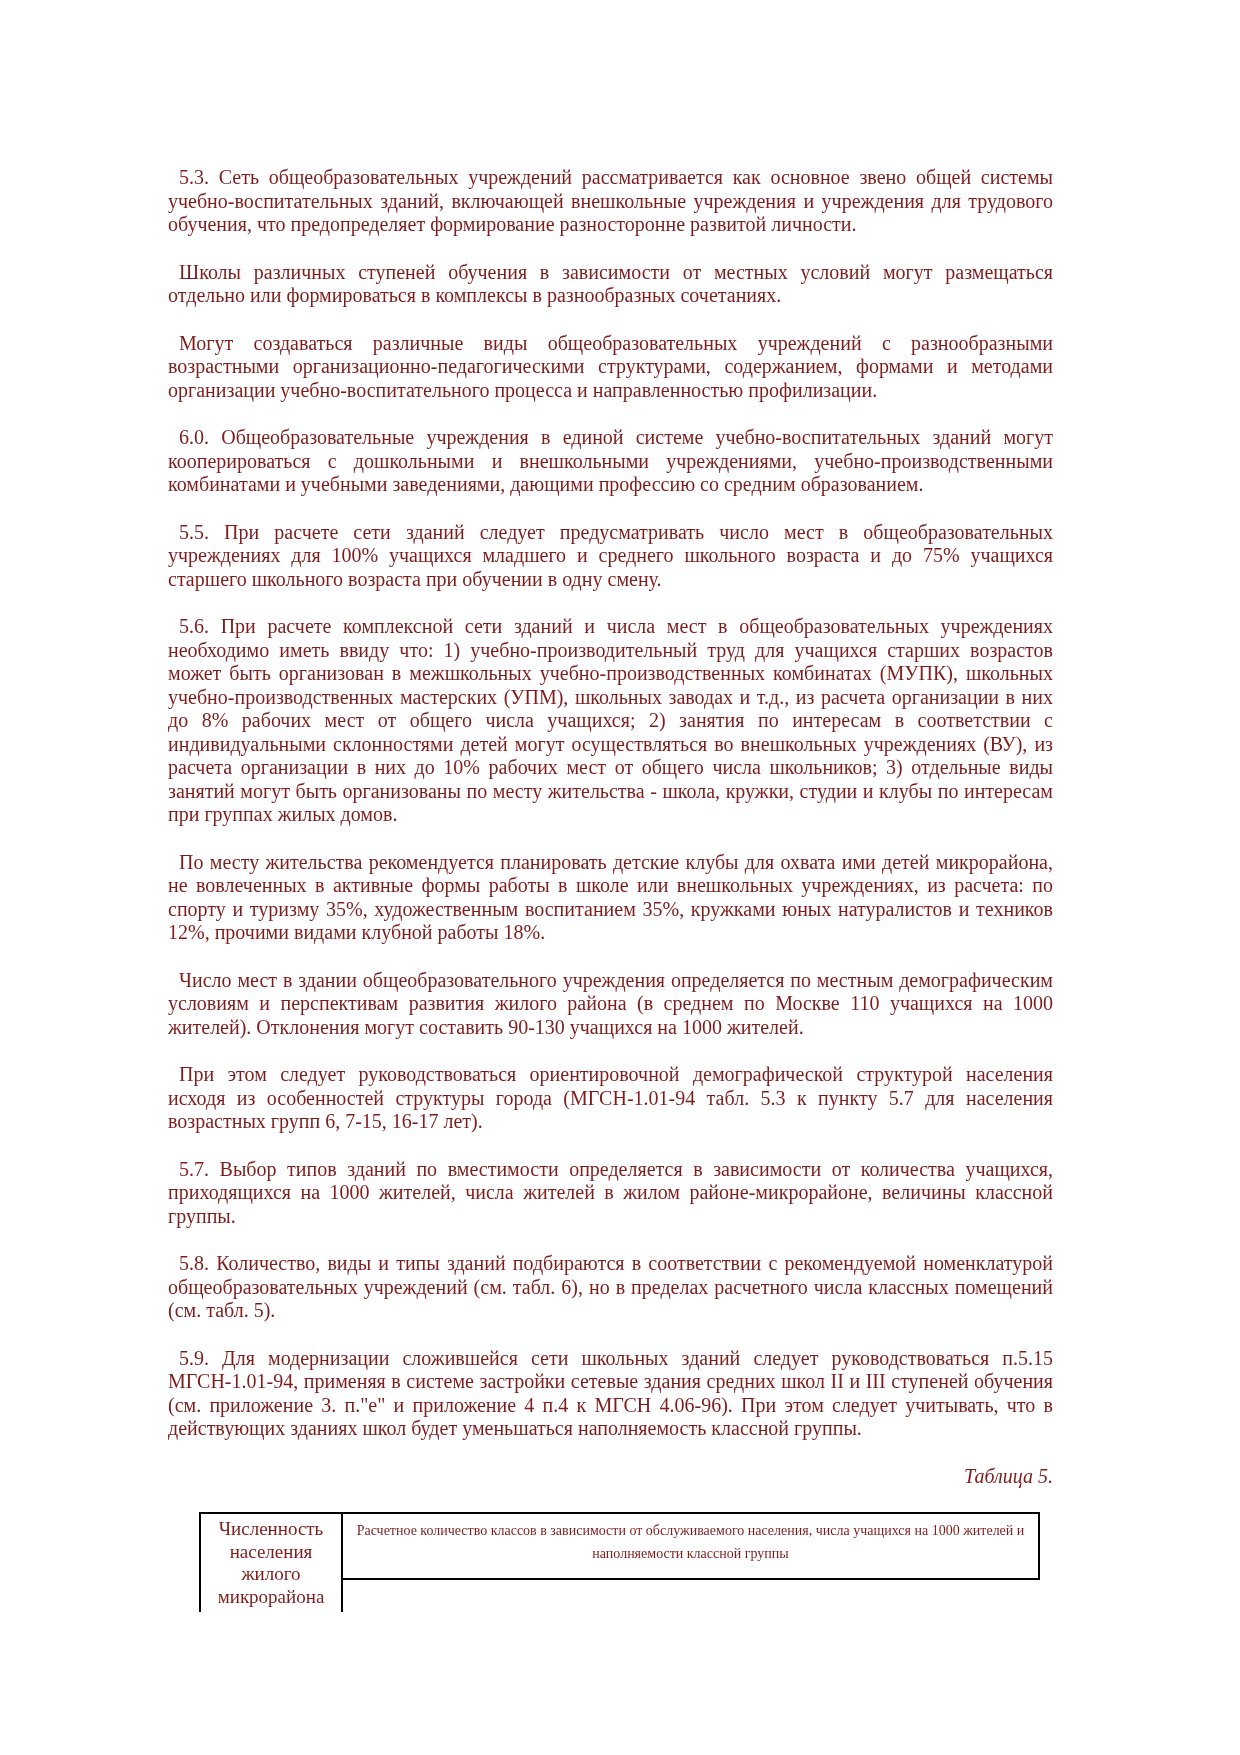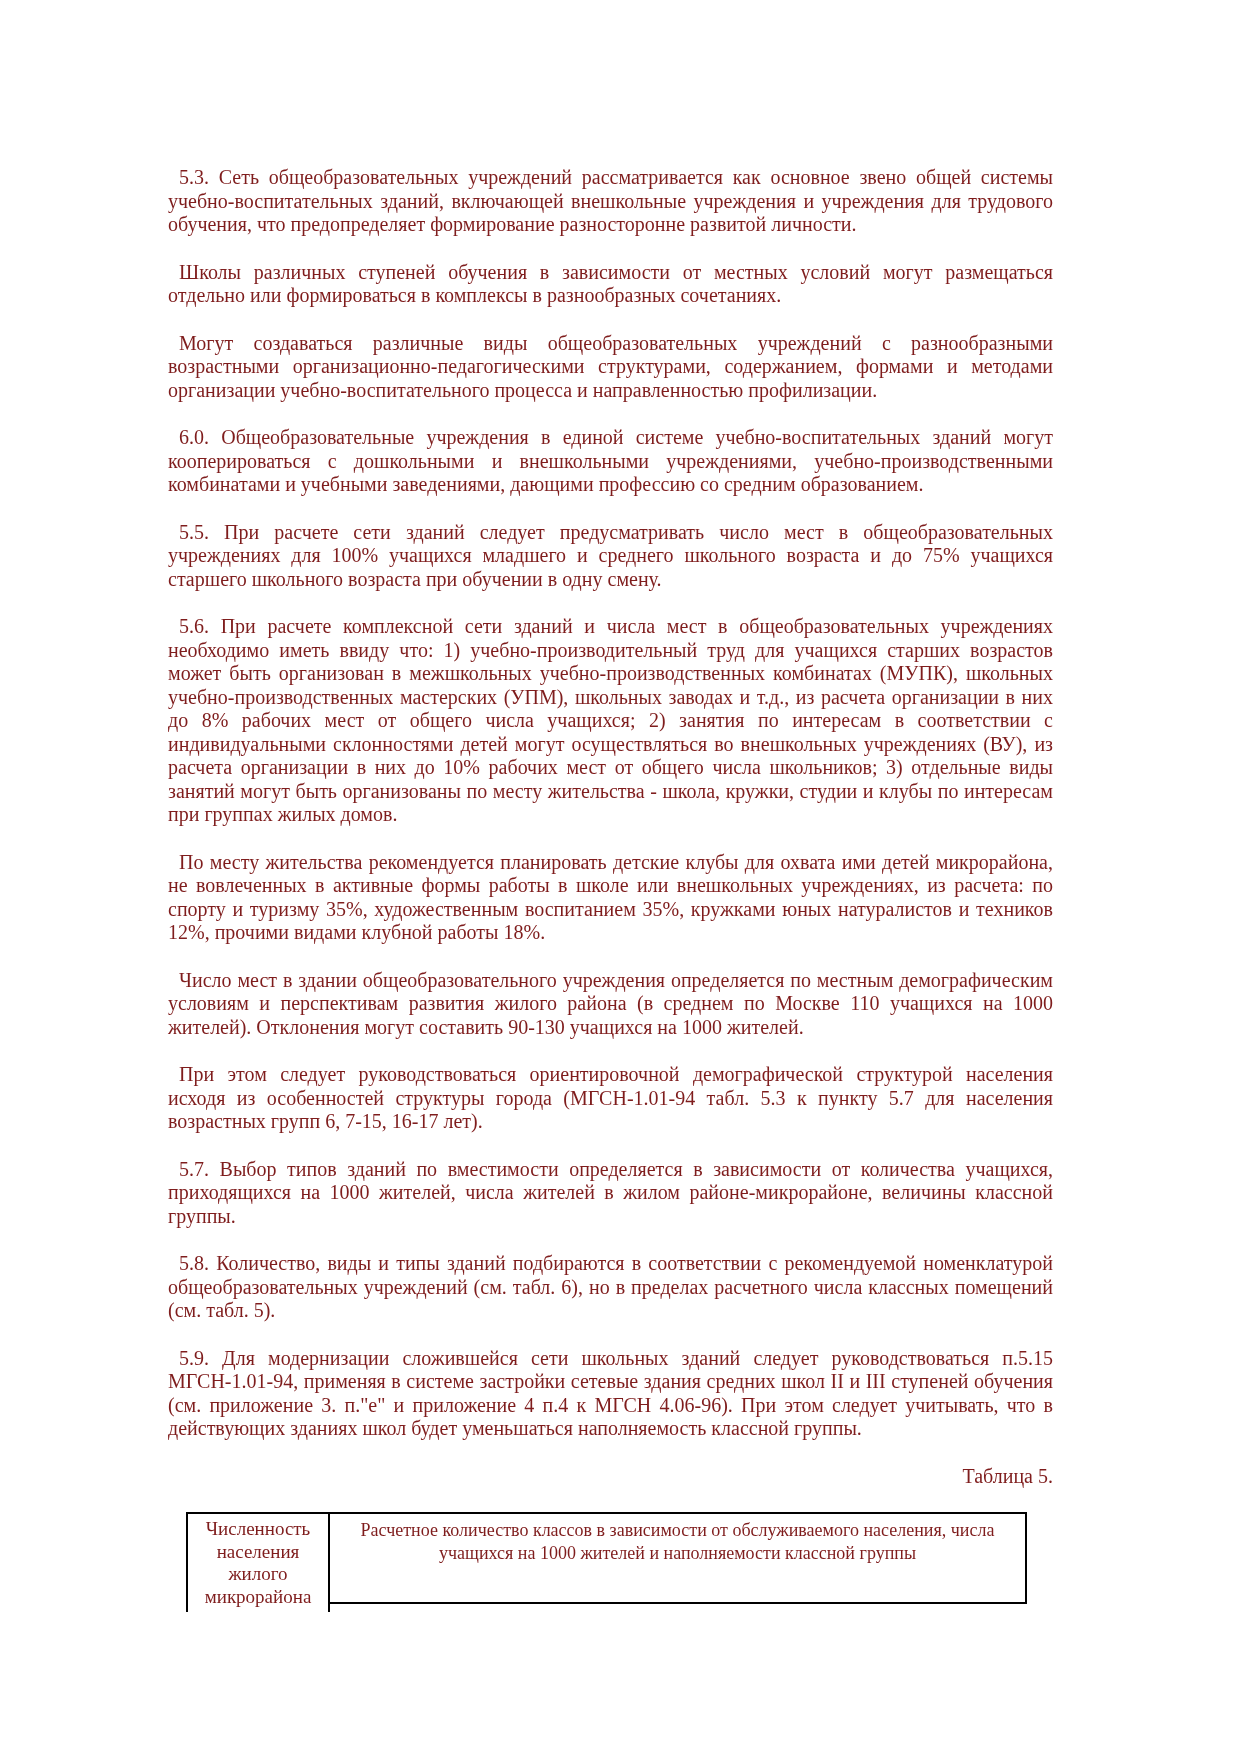--- a/index.html
+++ b/index.html
@@ -28,47 +28,48 @@
   }
   .content p {
     margin: 0 0 24px 0;
     text-indent: 11px;
   }
   .table-caption {
     margin-top: 34px;
     margin-bottom: 14px;
     text-align: right;
     text-indent: 0;
+    font-style: italic;
   }
   .tbl {
-    margin-left: 18px;
+    margin-left: 31px;
     width: 841px;
     display: flex;
     align-items: flex-start;
   }
   .tbl .cell-left {
     box-sizing: border-box;
     width: 144px;
     height: 100px;
     border: 2px solid #000000;
     border-bottom: none;
     text-align: center;
     font-size: 19px;
     line-height: 22.7px;
     padding: 4px 2px 0 2px;
     text-indent: 0;
   }
   .tbl .cell-right {
     box-sizing: border-box;
     width: 697px;
-    height: 92px;
+    height: 68px;
     border: 2px solid #000000;
     border-left: none;
     text-align: center;
-    font-size: 18px;
+    font-size: 14px;
     line-height: 23px;
     padding: 5px 12px 0 12px;
     text-indent: 0;
   }
 </style>
 </head>
 <body>
 
 <div class="page">
   <div class="content">

